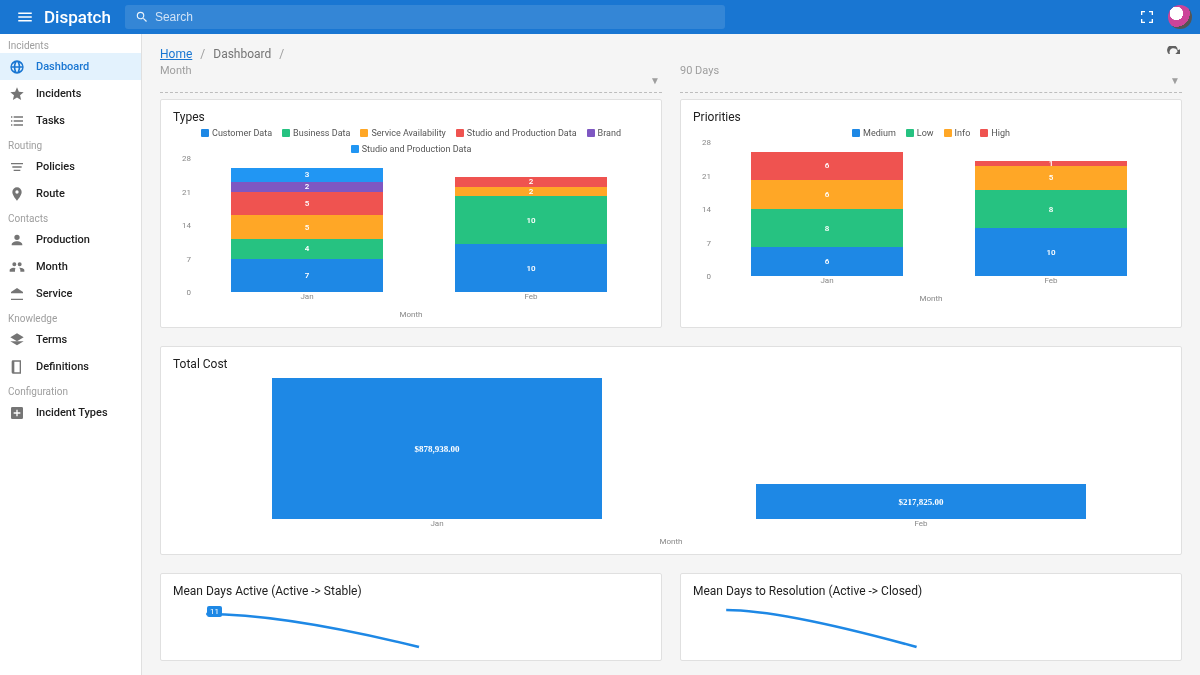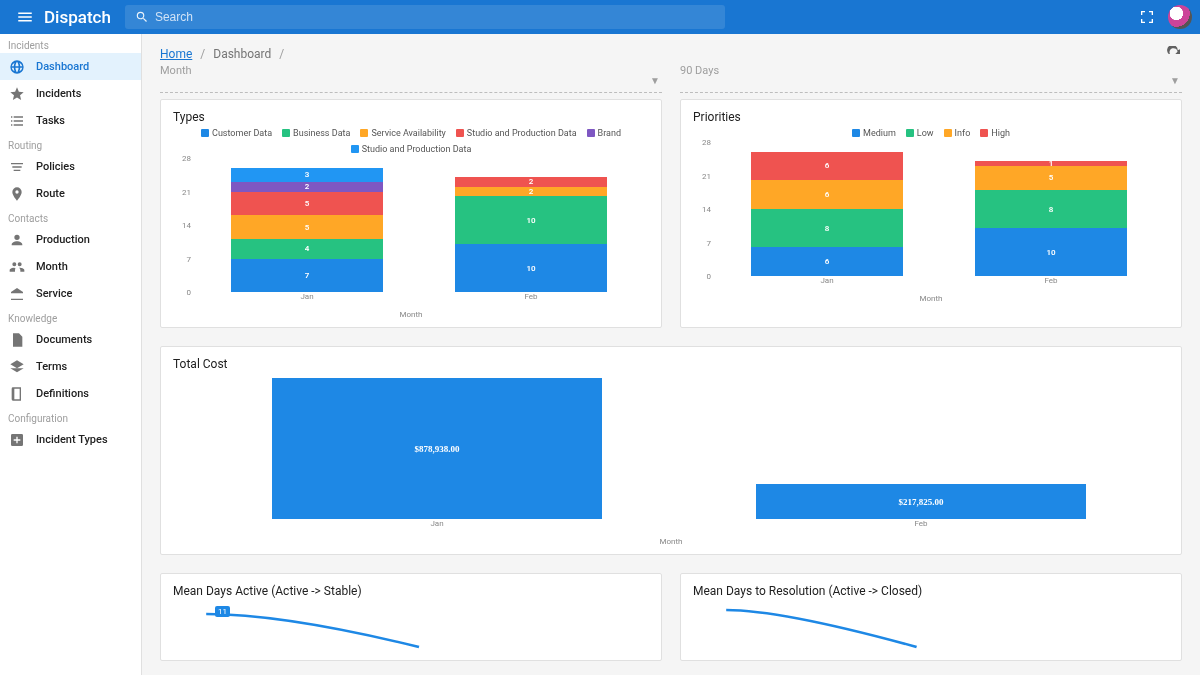--- a/index.html
+++ b/index.html
@@ -152,28 +152,20 @@
           <svg width="16" height="16" viewBox="0 0 24 24" fill="currentColor">
             <path d="M12 3l9 6v2H3V9l9-6zm-9 16h18v2H3z"></path>
           </svg>
         </span>
         <span class="nav-label">Service</span>
       </div>
       <div class="group-label">Knowledge</div>
       <div class="nav-item">
         <span class="nav-icon">
           <svg width="16" height="16" viewBox="0 0 24 24" fill="currentColor">
-            <path d="M6 2h9l5 5v15H6zM8 8h8v2H8zm0 4h8v2H8zm0 4h5v2H8z"></path>
-          </svg>
-        </span>
-        <span class="nav-label">Documents</span>
-      </div>
-      <div class="nav-item">
-        <span class="nav-icon">
-          <svg width="16" height="16" viewBox="0 0 24 24" fill="currentColor">
             <path d="M12 2l10 6-10 6L2 8zM2 14l10 6 10-6"></path>
           </svg>
         </span>
         <span class="nav-label">Terms</span>
       </div>
       <div class="nav-item">
         <span class="nav-icon">
           <svg width="16" height="16" viewBox="0 0 24 24" fill="currentColor">
             <path d="M6 2h12v20H6a2 2 0 01-2-2V4a2 2 0 012-2zm2 2v16h8V4z"></path>
           </svg>
@@ -353,21 +345,21 @@
     </div>
 
     <div class="cards-row">
       <div class="card line-card">
         <div class="card-title">Mean Days Active (Active -&gt; Stable)</div>
         <div class="chart-area">
 
           <svg width="100%" height="100%" viewBox="0 0 400 50" preserveAspectRatio="none">
             <path d="M10 12 Q 80 12 200 45" stroke="#1e88e5" stroke-width="2.5" fill="none"></path>
           </svg>
-          <div style="position:absolute;left:20px;top:4px;background:#1e88e5;color:#fff;font-size:8px;padding:1px 3px;border-radius:2px">11</div>
+          <div style="position:absolute;left:12px;top:4px;background:#1e88e5;color:#fff;font-size:8px;padding:1px 3px;border-radius:2px">11</div>
         </div>
       </div>
       <div class="card line-card">
         <div class="card-title">Mean Days to Resolution (Active -&gt; Closed)</div>
         <div class="chart-area">
 
           <svg width="100%" height="100%" viewBox="0 0 400 50" preserveAspectRatio="none">
             <path d="M10 8 Q 60 8 180 45" stroke="#1e88e5" stroke-width="2.5" fill="none"></path>
           </svg>
         </div>

